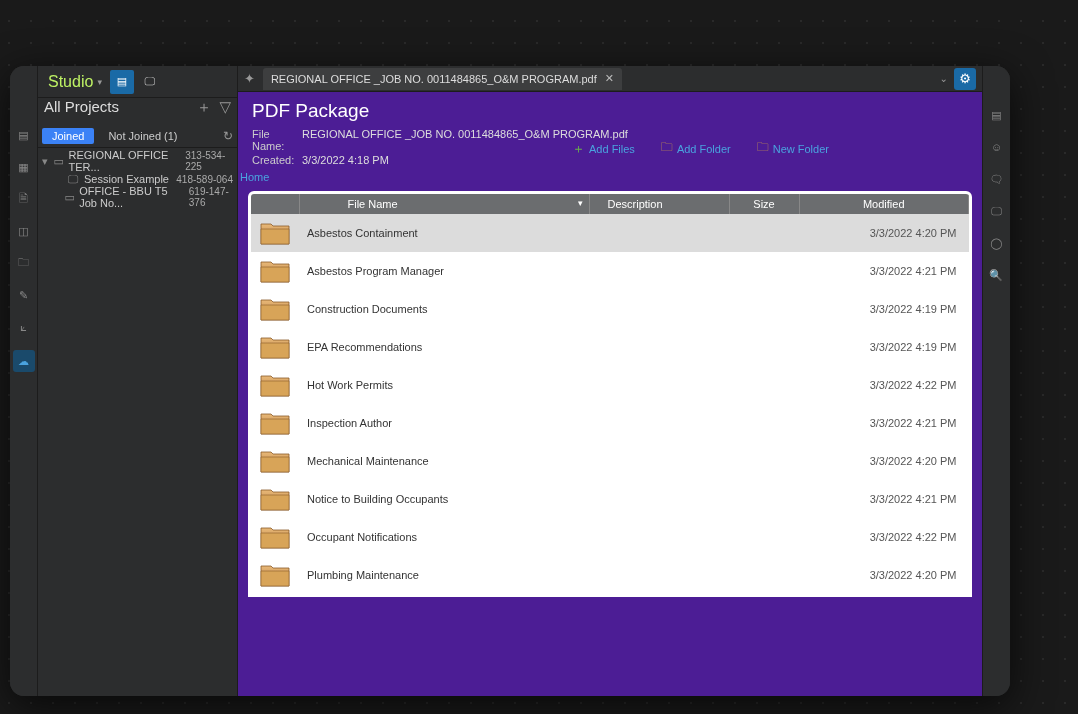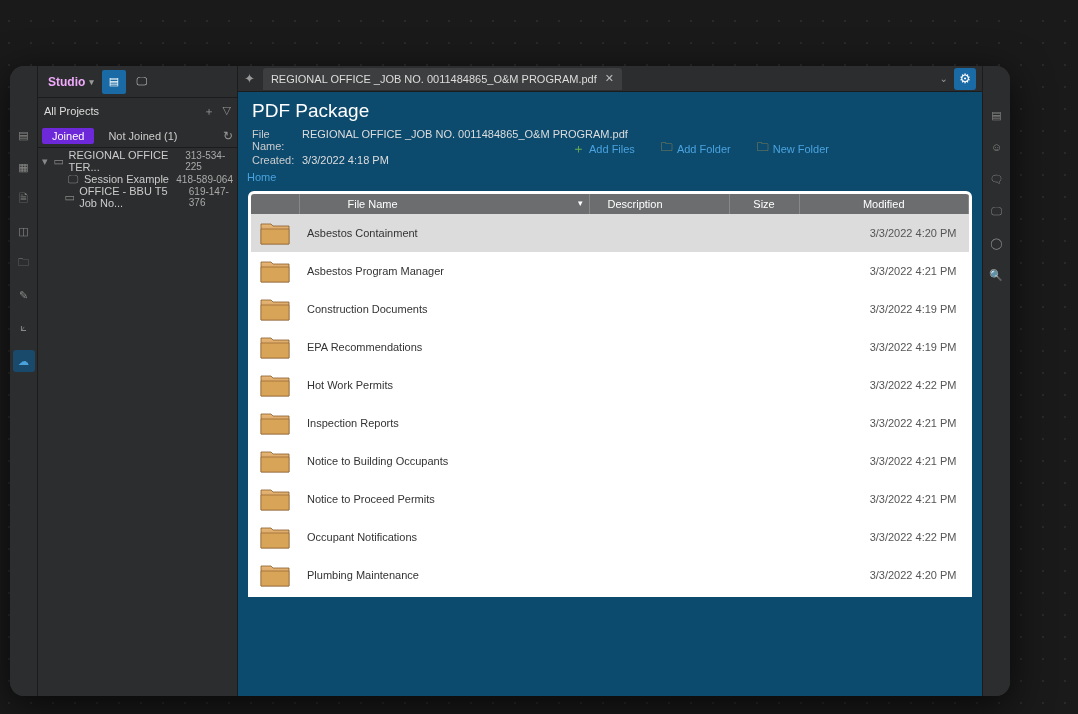--- a/index.html
+++ b/index.html
@@ -67,45 +67,45 @@
     border-right: 1px solid #1c1c1c;
   }
   .studio-hdr {
     height: 32px;
     display: flex;
     align-items: center;
     padding: 0 6px;
     gap: 4px;
     border-bottom: 1px solid #1c1c1c;
   }
-  .studio-label { color: #f0abfc; font-size: 12px; padding: 2px 4px; cursor: pointer; display: flex; align-items: center; gap: 2px; font-weight: bold; }
+  .studio-label { color: #bef264; font-size: 16px; padding: 2px 4px; cursor: pointer; display: flex; align-items: center; gap: 2px; }
   .studio-label:after { content: '▾'; font-size: 9px; margin-left: 2px; color:#999; }
   .sq-btn { width: 24px; height: 24px; display: flex; align-items: center; justify-content: center; cursor: pointer; border-radius: 2px; color: #ccc; }
   .sq-btn.active { background: #1a6aa6; color: #fff; }
   .all-projects {
     height: 26px;
     display: flex;
-    align-items: center;
+    align-items: flex-start;
     justify-content: space-between;
     padding: 0 6px;
-    font-size: 11px;
+    font-size: 15px;
     color: #ddd;
   }
   .ap-actions { display: flex; gap: 8px; color: #999; }
   .ap-actions span { cursor: pointer; }
   .tabs-row {
     display: flex;
     align-items: center;
     height: 24px;
     padding: 0 4px;
     gap: 4px;
     border-bottom: 1px solid #1c1c1c;
   }
   .tab { padding: 2px 10px; font-size: 11px; color: #ccc; cursor: pointer; border-radius: 2px; }
-  .tab.active { background: #6d28d9; color: #fff; }
+  .tab.active { background: #3b82f6; color: #fff; }
   .refresh { margin-left: auto; color: #999; cursor: pointer; font-size: 12px; }
   .tree {
     padding: 4px 2px;
   }
   .tree-row {
     display: flex;
     align-items: center;
     height: 18px;
     padding: 0 2px;
     font-size: 11px;
@@ -149,21 +149,21 @@
     border-radius: 3px 3px 0 0;
   }
   .doc-tab .x { color: #bbb; cursor: pointer; }
   .tabbar-right { display: flex; align-items: center; gap: 6px; }
   .gear-btn { width: 22px; height: 22px; background: #1a6aa6; border-radius: 3px; display: flex; align-items: center; justify-content: center; color: #fff; cursor: pointer; font-size: 13px; }
   .chev { color: #999; font-size: 10px; cursor: pointer; }
   .content-scroll {
     flex: 1;
     overflow-y: auto;
     position: relative;
-    background: #0c4a6e;
+    background: #4c1d95;
   }
   .content-scroll::-webkit-scrollbar { width: 12px; }
   .content-scroll::-webkit-scrollbar-track { background: #4a4a4a; }
   .content-scroll::-webkit-scrollbar-thumb { background: #777; }
   .pkg-header {
     padding: 8px 14px 4px;
     color: #eee;
   }
   .pkg-title { font-size: 19px; font-weight: normal; color: #fff; margin-bottom: 6px; }
   .meta-row { display: flex; font-size: 11px; margin-bottom: 2px; }
@@ -172,21 +172,21 @@
   .actions-row {
     display: flex;
     gap: 26px;
     margin-left: 320px;
     margin-top: -30px;
   }
   .action { display: flex; align-items: center; gap: 4px; cursor: pointer; }
   .action .aicon { color: #d9a441; font-size: 12px; }
   .action .plus { color: #6ab04c; font-size: 13px; }
   .action .alabel { color: #4aa3df; font-size: 11px; }
-  .breadcrumb { padding: 8px 9px; }
+  .breadcrumb { padding: 8px 2px; }
   .breadcrumb span { color: #4aa3df; font-size: 11px; cursor: pointer; }
   .file-table-wrap {
     margin: 0 10px 12px;
     background: #fff;
     border: 3px solid #fff;
     border-radius: 6px 6px 0 0;
     overflow: hidden;
   }
   .file-table {
     width: 100%;
@@ -441,57 +441,57 @@
                       <defs>
                         <linearGradient id="fg" x1="0" y1="0" x2="0" y2="1">
                           <stop offset="0" stop-color="#e8b878"></stop>
                           <stop offset="1" stop-color="#b87d3c"></stop>
                         </linearGradient>
                       </defs>
                       <path d="M2 4 L12 4 L14 6 L30 6 L30 24 L2 24 Z" fill="url(#fg)" stroke="#8a5a2a" stroke-width="0.8"></path>
                       <path d="M2 9 L30 9 L30 24 L2 24 Z" fill="#d8a458" stroke="#8a5a2a" stroke-width="0.6"></path>
                     </svg></div>
                 </td>
-                <td>Inspection Reports</td>
+                <td>Inspection Author</td>
                 <td></td>
                 <td></td>
                 <td class="mod-cell">3/3/2022 4:21 PM</td>
               </tr>
               <tr>
                 <td class="icon-cell">
                   <div class="folder-icon"><svg viewBox="0 0 32 26">
                       <defs>
                         <linearGradient id="fg" x1="0" y1="0" x2="0" y2="1">
                           <stop offset="0" stop-color="#e8b878"></stop>
                           <stop offset="1" stop-color="#b87d3c"></stop>
                         </linearGradient>
                       </defs>
                       <path d="M2 4 L12 4 L14 6 L30 6 L30 24 L2 24 Z" fill="url(#fg)" stroke="#8a5a2a" stroke-width="0.8"></path>
                       <path d="M2 9 L30 9 L30 24 L2 24 Z" fill="#d8a458" stroke="#8a5a2a" stroke-width="0.6"></path>
                     </svg></div>
                 </td>
+                <td>Mechanical Maintenance</td>
+                <td></td>
+                <td></td>
+                <td class="mod-cell">3/3/2022 4:20 PM</td>
+              </tr>
+              <tr>
+                <td class="icon-cell">
+                  <div class="folder-icon"><svg viewBox="0 0 32 26">
+                      <defs>
+                        <linearGradient id="fg" x1="0" y1="0" x2="0" y2="1">
+                          <stop offset="0" stop-color="#e8b878"></stop>
+                          <stop offset="1" stop-color="#b87d3c"></stop>
+                        </linearGradient>
+                      </defs>
+                      <path d="M2 4 L12 4 L14 6 L30 6 L30 24 L2 24 Z" fill="url(#fg)" stroke="#8a5a2a" stroke-width="0.8"></path>
+                      <path d="M2 9 L30 9 L30 24 L2 24 Z" fill="#d8a458" stroke="#8a5a2a" stroke-width="0.6"></path>
+                    </svg></div>
+                </td>
                 <td>Notice to Building Occupants</td>
-                <td></td>
-                <td></td>
-                <td class="mod-cell">3/3/2022 4:21 PM</td>
-              </tr>
-              <tr>
-                <td class="icon-cell">
-                  <div class="folder-icon"><svg viewBox="0 0 32 26">
-                      <defs>
-                        <linearGradient id="fg" x1="0" y1="0" x2="0" y2="1">
-                          <stop offset="0" stop-color="#e8b878"></stop>
-                          <stop offset="1" stop-color="#b87d3c"></stop>
-                        </linearGradient>
-                      </defs>
-                      <path d="M2 4 L12 4 L14 6 L30 6 L30 24 L2 24 Z" fill="url(#fg)" stroke="#8a5a2a" stroke-width="0.8"></path>
-                      <path d="M2 9 L30 9 L30 24 L2 24 Z" fill="#d8a458" stroke="#8a5a2a" stroke-width="0.6"></path>
-                    </svg></div>
-                </td>
-                <td>Notice to Proceed Permits</td>
                 <td></td>
                 <td></td>
                 <td class="mod-cell">3/3/2022 4:21 PM</td>
               </tr>
               <tr>
                 <td class="icon-cell">
                   <div class="folder-icon"><svg viewBox="0 0 32 26">
                       <defs>
                         <linearGradient id="fg" x1="0" y1="0" x2="0" y2="1">
                           <stop offset="0" stop-color="#e8b878"></stop>

